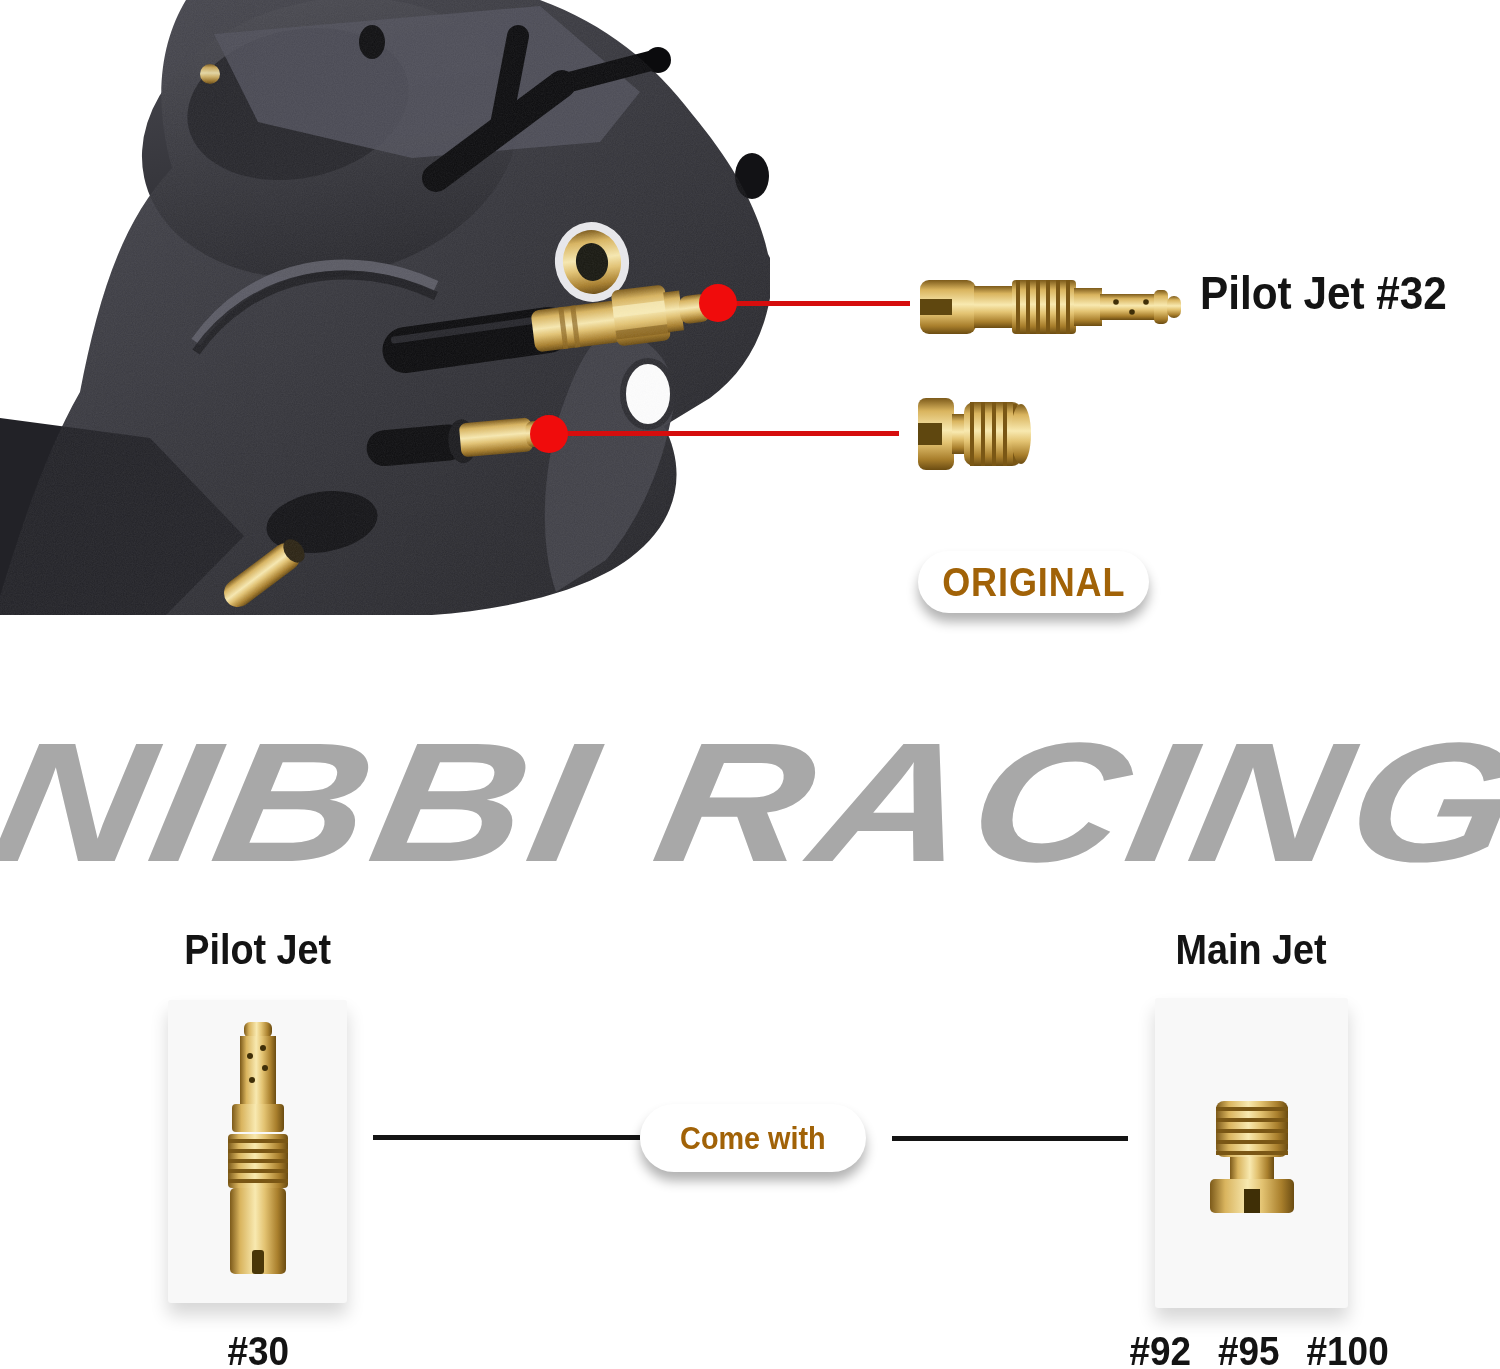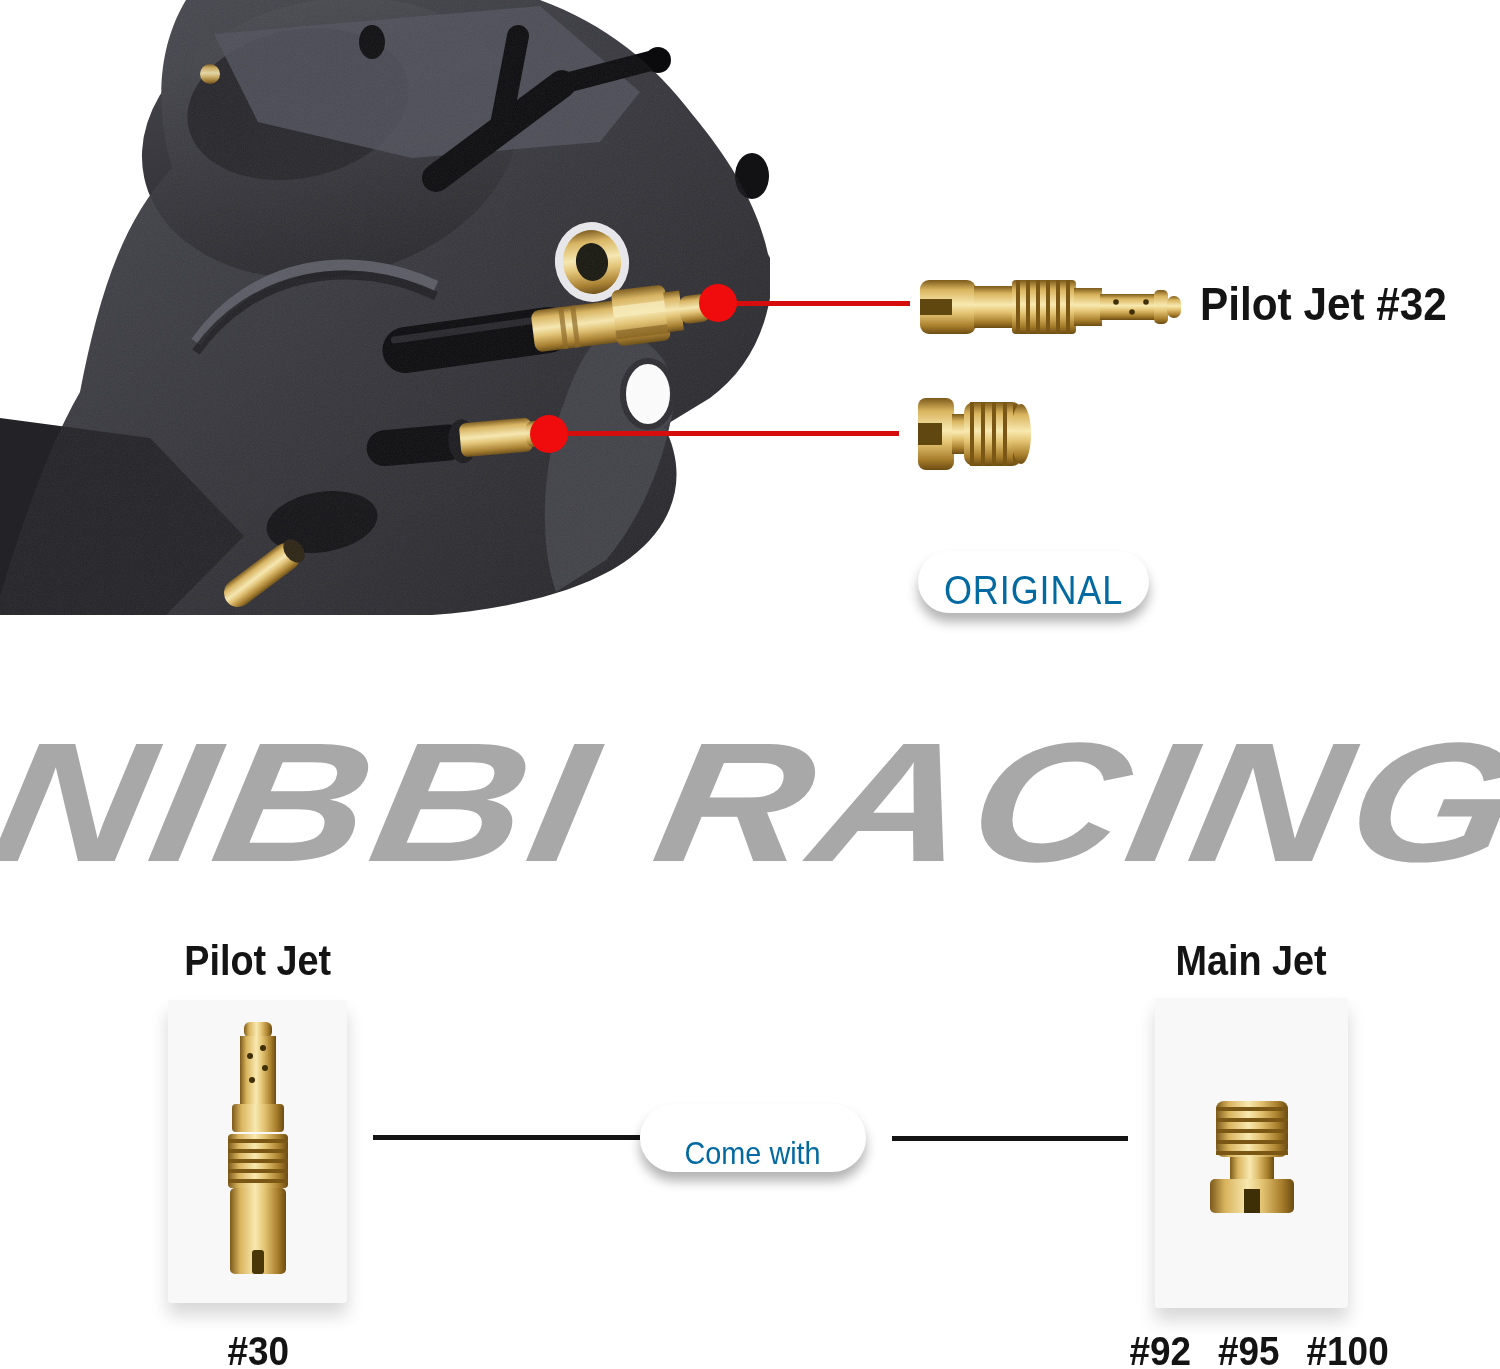--- a/index.html
+++ b/index.html
@@ -9,34 +9,34 @@
   }
   .abs{position:absolute;}
   
   .red-dot{position:absolute;width:38px;height:38px;border-radius:50%;background:#f00c0c;}
   .red-line{position:absolute;height:5px;background:#d60d0d;}
   .callout-label{position:absolute;font-weight:700;font-size:47px;line-height:1;color:#141414;white-space:nowrap;}
   .cond{display:inline-block;transform:scaleX(.9);transform-origin:left center;}
   .cond-c{display:inline-block;transform:scaleX(.9);transform-origin:center center;}
   .pill{
     position:absolute;background:#ffffff;border-radius:34px;
-    display:flex;align-items:flex-end;justify-content:center;
+    display:flex;align-items:center;justify-content:center;
     box-shadow:0 9px 12px rgba(0,0,0,.30);
-    font-weight:400;color:#0369a1;white-space:nowrap;
+    font-weight:700;color:#a16207;white-space:nowrap;
   }
   
   .watermark{position:absolute;left:0;top:718px;width:1500px;height:185px;overflow:hidden;}
   .wm-text{
     position:absolute;left:-6px;top:-8px;
     font-style:italic;font-weight:700;font-size:170px;line-height:185px;
     color:#a8a8a8;letter-spacing:4px;white-space:nowrap;
     transform:scaleX(1.24) skewX(-8deg);transform-origin:0 60%;
   }
   
-  .kit-heading{position:absolute;width:220px;text-align:center;font-weight:700;font-size:42px;color:#141414;margin-top:11px;}
+  .kit-heading{position:absolute;width:220px;text-align:center;font-weight:700;font-size:42px;color:#141414;}
   .kit-card{
     position:absolute;background:#f8f8f8;border-radius:3px;
     box-shadow:0 12px 18px rgba(0,0,0,.16);
     display:flex;align-items:center;justify-content:center;
   }
   .kit-size{position:absolute;text-align:center;font-weight:700;font-size:41px;color:#141414;white-space:nowrap;}
   .kit-line{position:absolute;height:5px;background:#141414;}
   .size-item{display:inline-block;margin:0 15px;}
 </style>
 </head>
@@ -159,21 +159,21 @@
       <rect x="180" y="26" width="56" height="26" fill="url(#brassH)"></rect>
       <circle cx="196" cy="34" r="2.8" fill="#3f2f08"></circle>
         <circle cx="212" cy="44" r="2.8" fill="#3f2f08"></circle>
       <circle cx="226" cy="34" r="2.8" fill="#3f2f08"></circle>
         <circle cx="240" cy="44" r="2.8" fill="#3f2f08"></circle>
       <rect x="234" y="22" width="14" height="34" rx="5" fill="url(#brassH)"></rect>
       <rect x="247" y="28" width="14" height="22" rx="7" fill="url(#brassH)"></rect>
     </g>
   </svg>
 
-  <div class="callout-label" style="left:1200px;top:280px;">
+  <div class="callout-label" style="left:1200px;top:269px;">
     <span class="cond">Pilot Jet #32</span>
   </div>
 
   <div class="red-line" style="left:549px;top:431px;width:350px;"></div>
   <div class="red-dot" style="left:530px;top:415px;"></div>
 
   <svg class="abs" style="left:918px;top:392px" width="114" height="84" viewBox="0 0 114 84">
     <g>
       <rect x="0" y="6" width="36" height="72" rx="8" fill="url(#brassH)"></rect>
       <rect x="0" y="31" width="24" height="22" fill="#5f470f"></rect>

